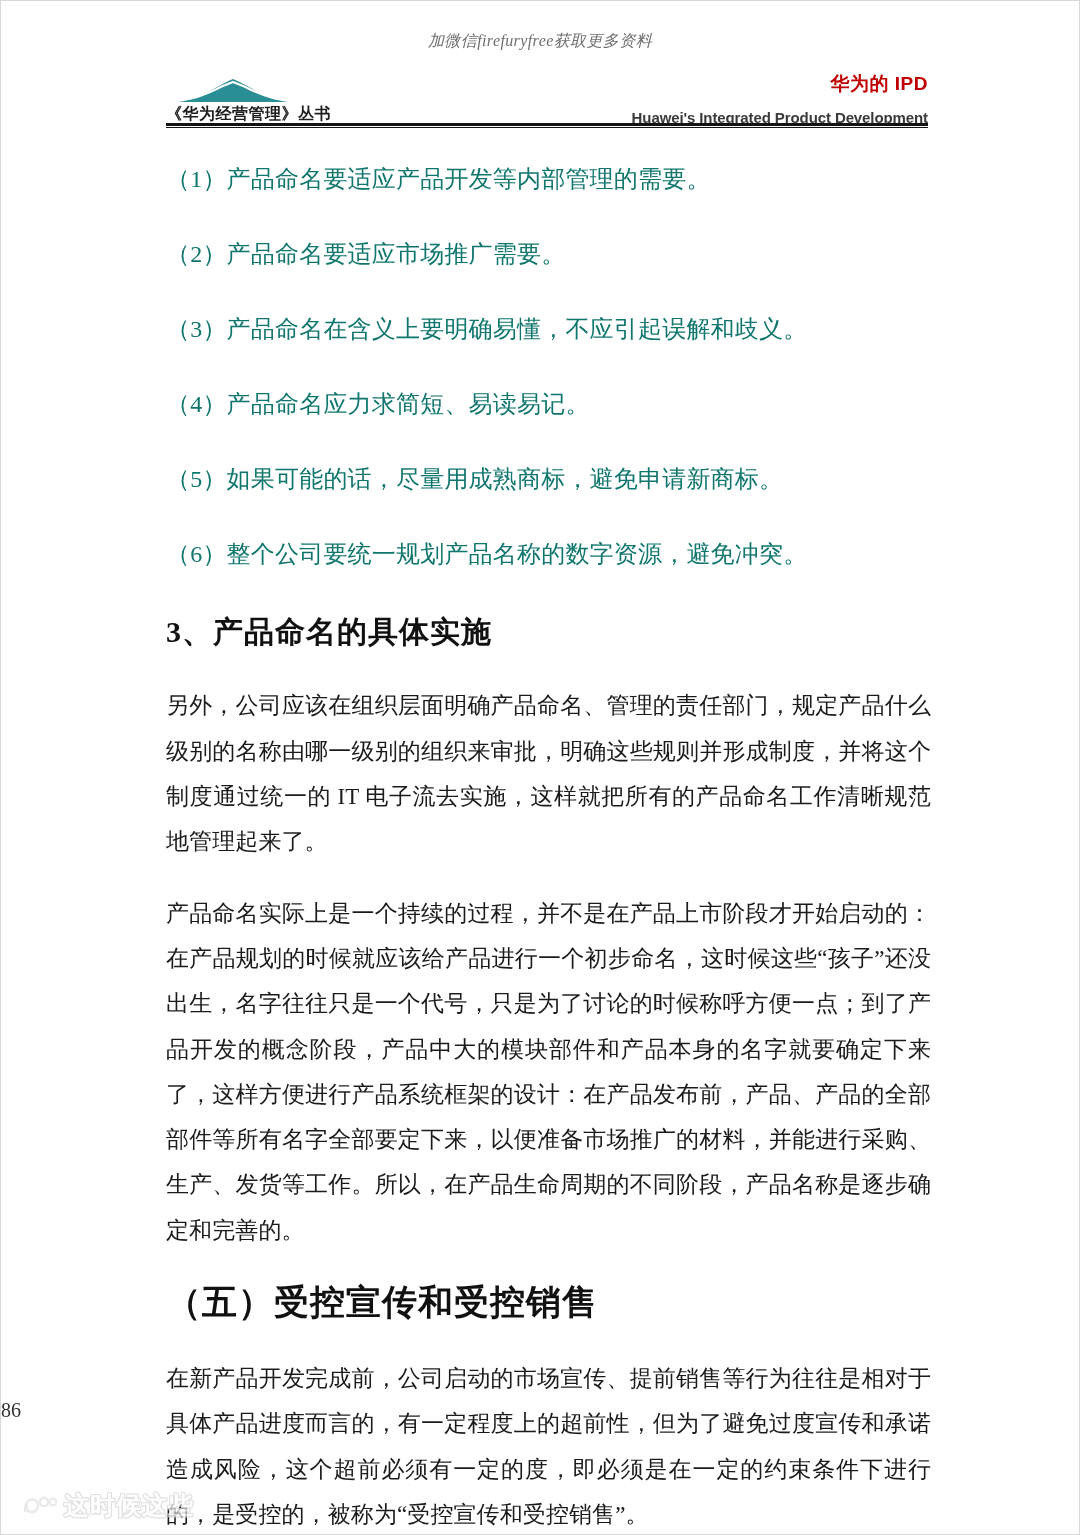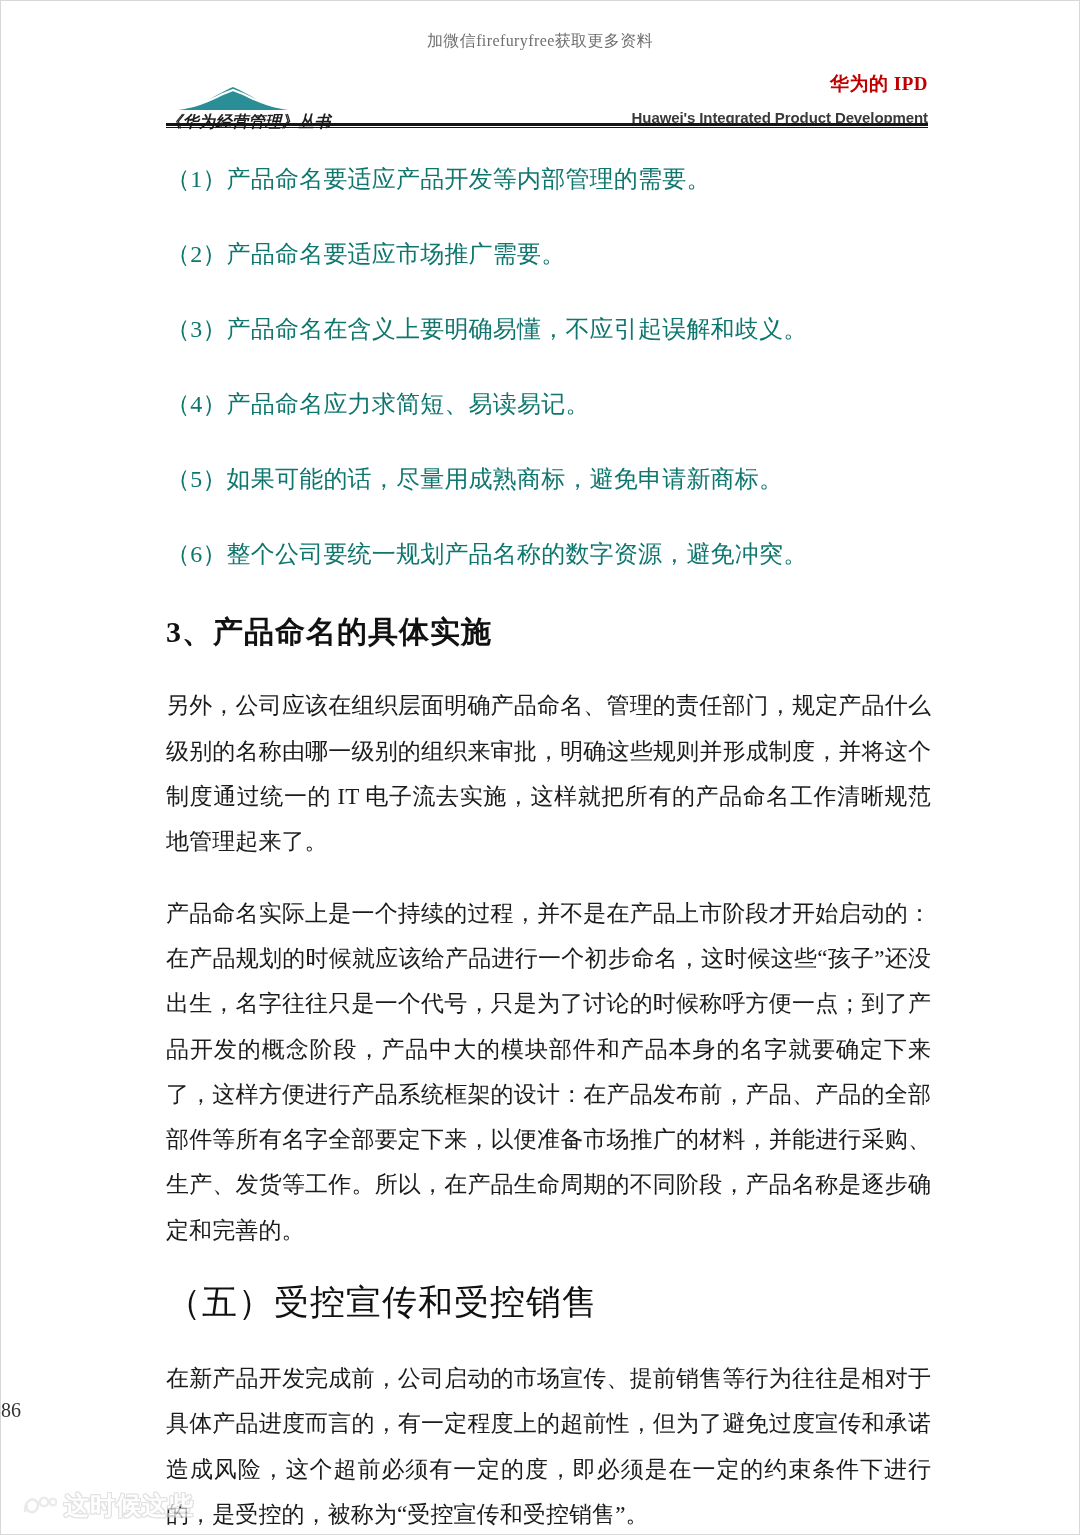--- a/index.html
+++ b/index.html
@@ -23,36 +23,36 @@
     position: absolute;
     top: 30px;
     left: 0;
     width: 100%;
     text-align: center;
     font-family: "Liberation Serif", "DejaVu Serif", serif;
     font-size: 16px;
     color: #6f6f6f;
     letter-spacing: 0.4px;
     white-space: nowrap;
+    font-style: italic;
   }
 
   
   .header {
     position: absolute;
     top: 68px;
     left: 165px;
     width: 762px;
     height: 58px;
   }
   .header-left {
     position: absolute;
     left: 0;
-    top: 16px;
+    top: 8px;
     width: 380px;
-    font-style: italic;
   }
   .logo-mark {
     position: relative;
     width: 118px;
     height: 26px;
     margin-left: 8px;
   }
   .logo-mark svg { display: block; }
   .series-title {
     font-family: "Liberation Serif", "DejaVu Serif", serif;
@@ -63,21 +63,21 @@
     margin-top: 1px;
     white-space: nowrap;
   }
   .header-right {
     position: absolute;
     right: 0;
     top: 4px;
     text-align: right;
   }
   .ipd-title {
-    font-family: Liberation Serif, serif;
+    font-family: Liberation Sans, sans-serif;
     font-size: 19px;
     font-weight: 700;
     color: #c00000;
     letter-spacing: 0.5px;
     white-space: nowrap;
     line-height: 1.15;
   }
   .ipd-sub {
     font-family: "Liberation Sans", "DejaVu Sans", sans-serif;
     font-size: 15px;
@@ -133,21 +133,21 @@
     font-size: 23px;
     color: #1b1b1b;
     line-height: 1.97;
     text-align: justify;
     text-justify: inter-ideograph;
     letter-spacing: 0.1px;
     margin-bottom: 26px;
   }
   .h-main {
     font-size: 35px;
-    font-weight: 400;
+    font-weight: 700;
     color: #111111;
     letter-spacing: 1px;
     margin-top: 24px;
     margin-bottom: 30px;
     white-space: nowrap;
   }
 
   
   .page-number {
     position: absolute;

